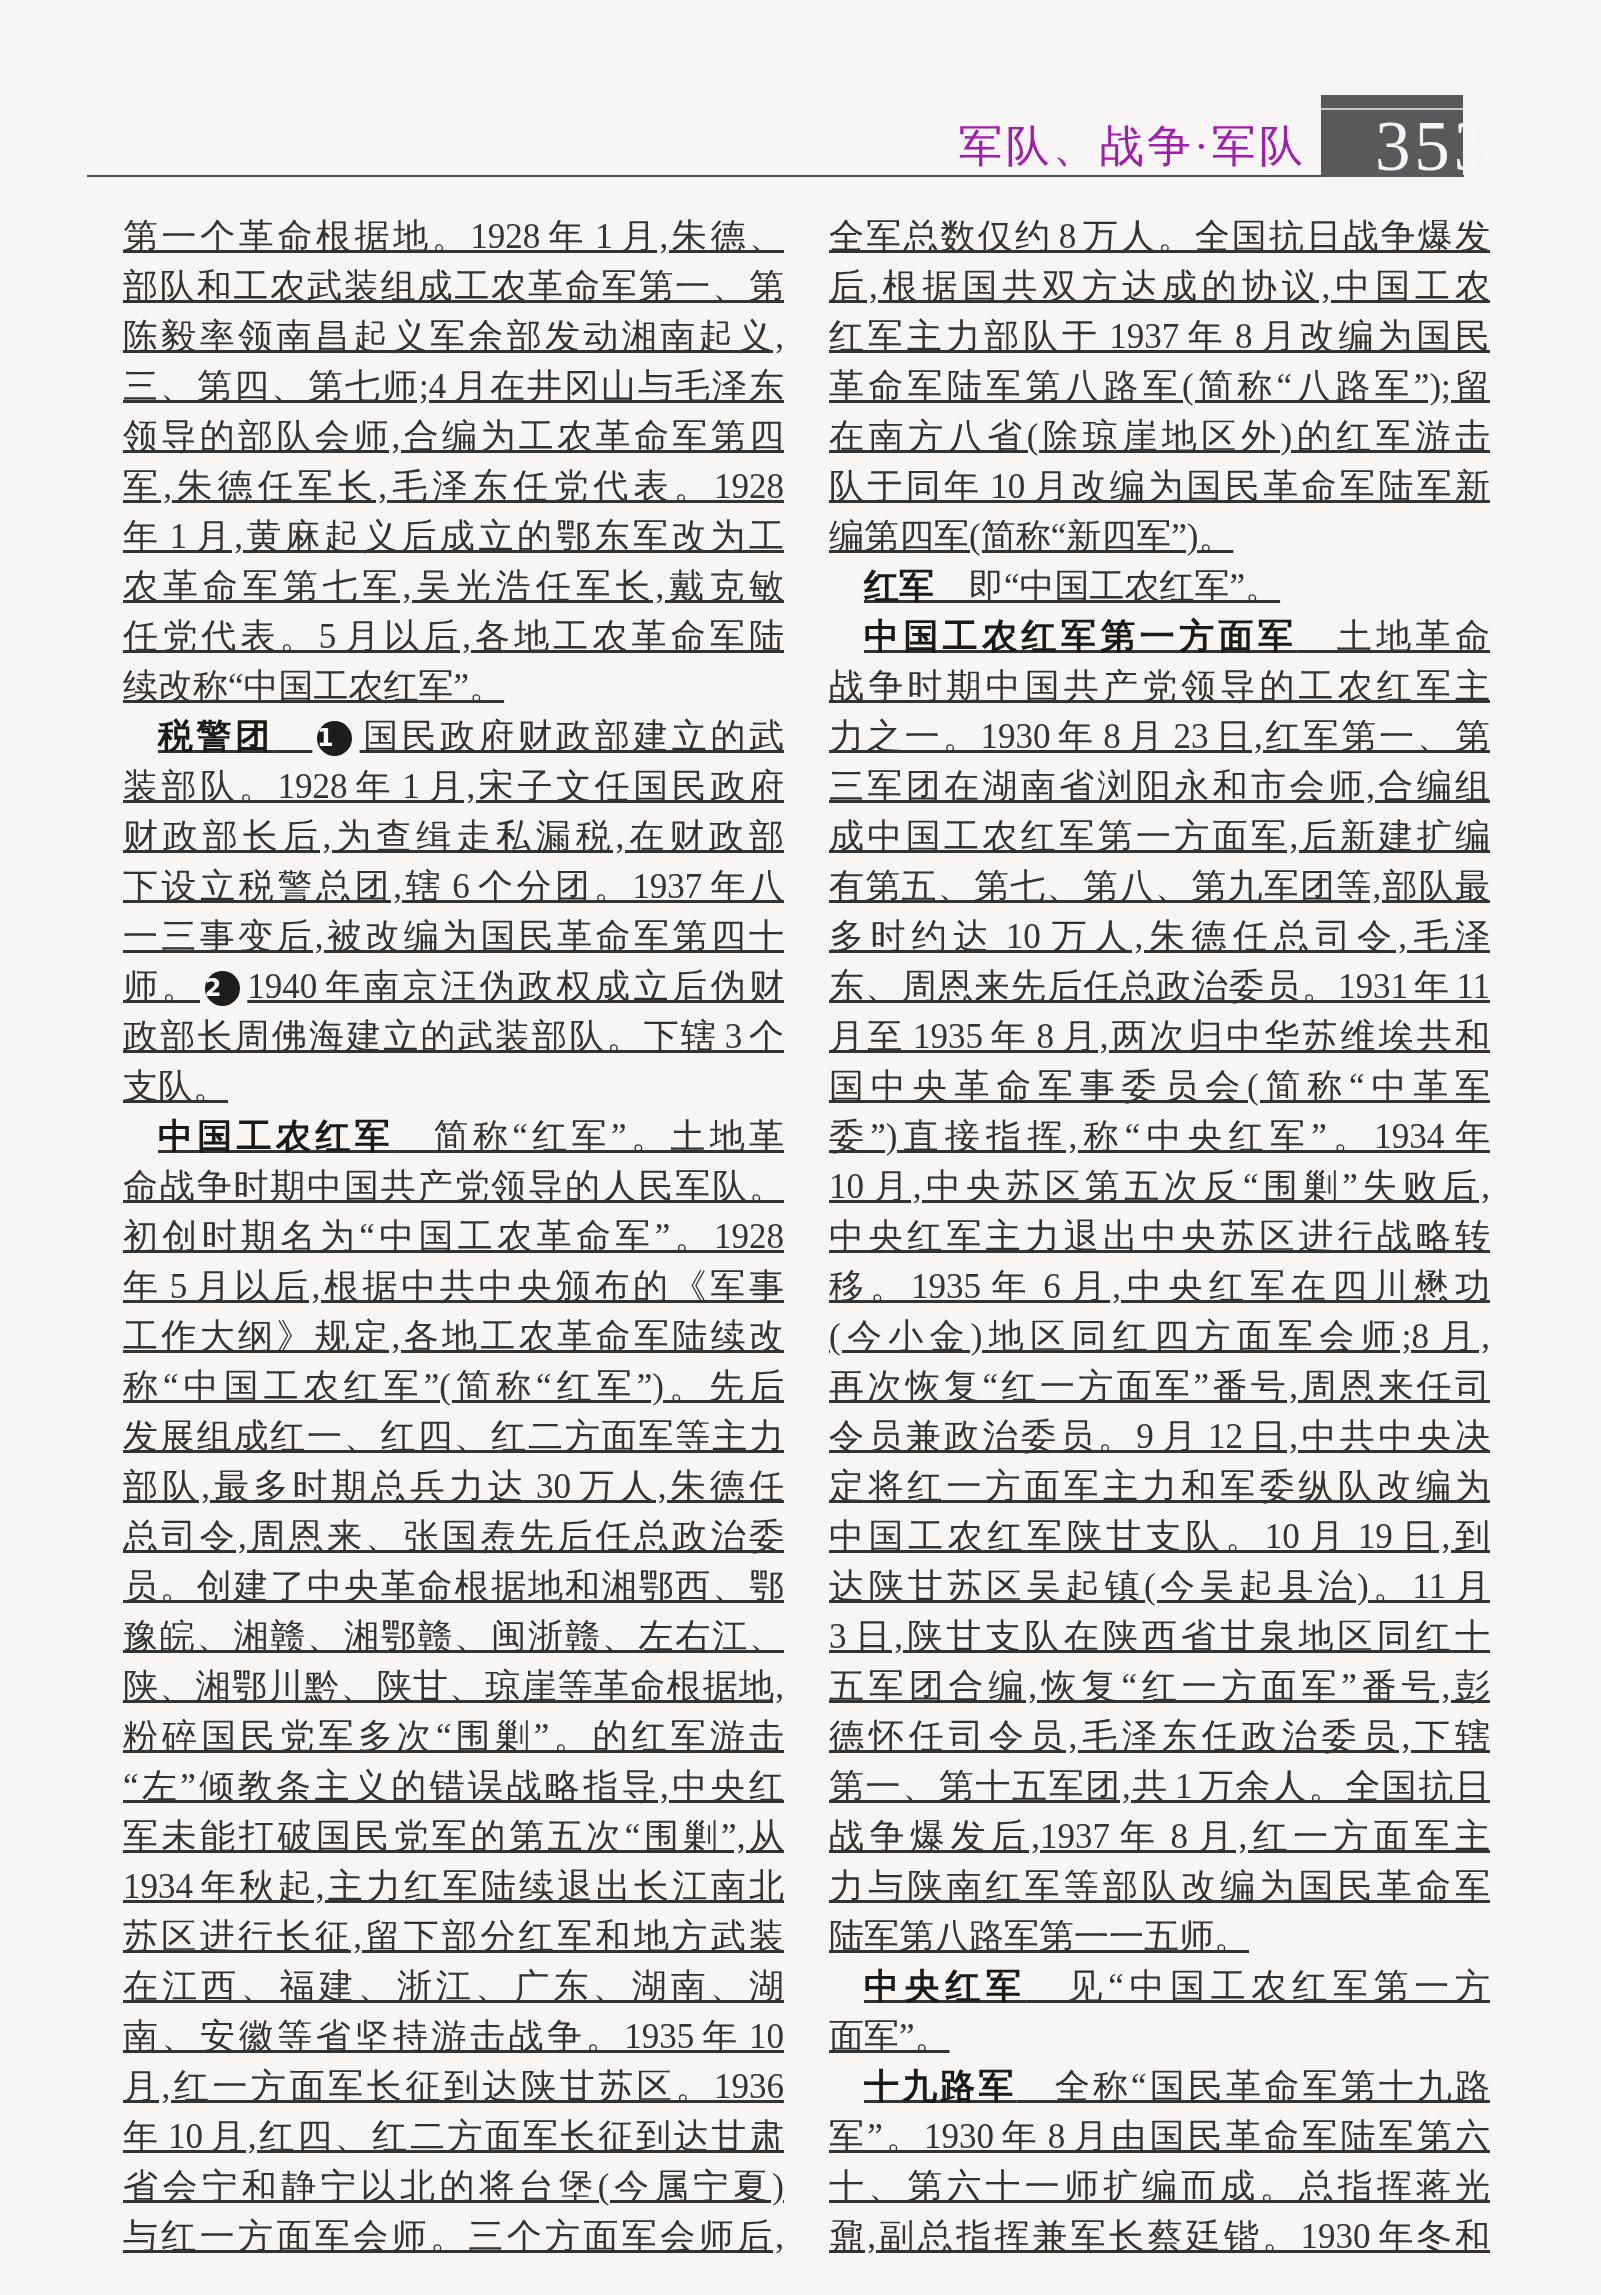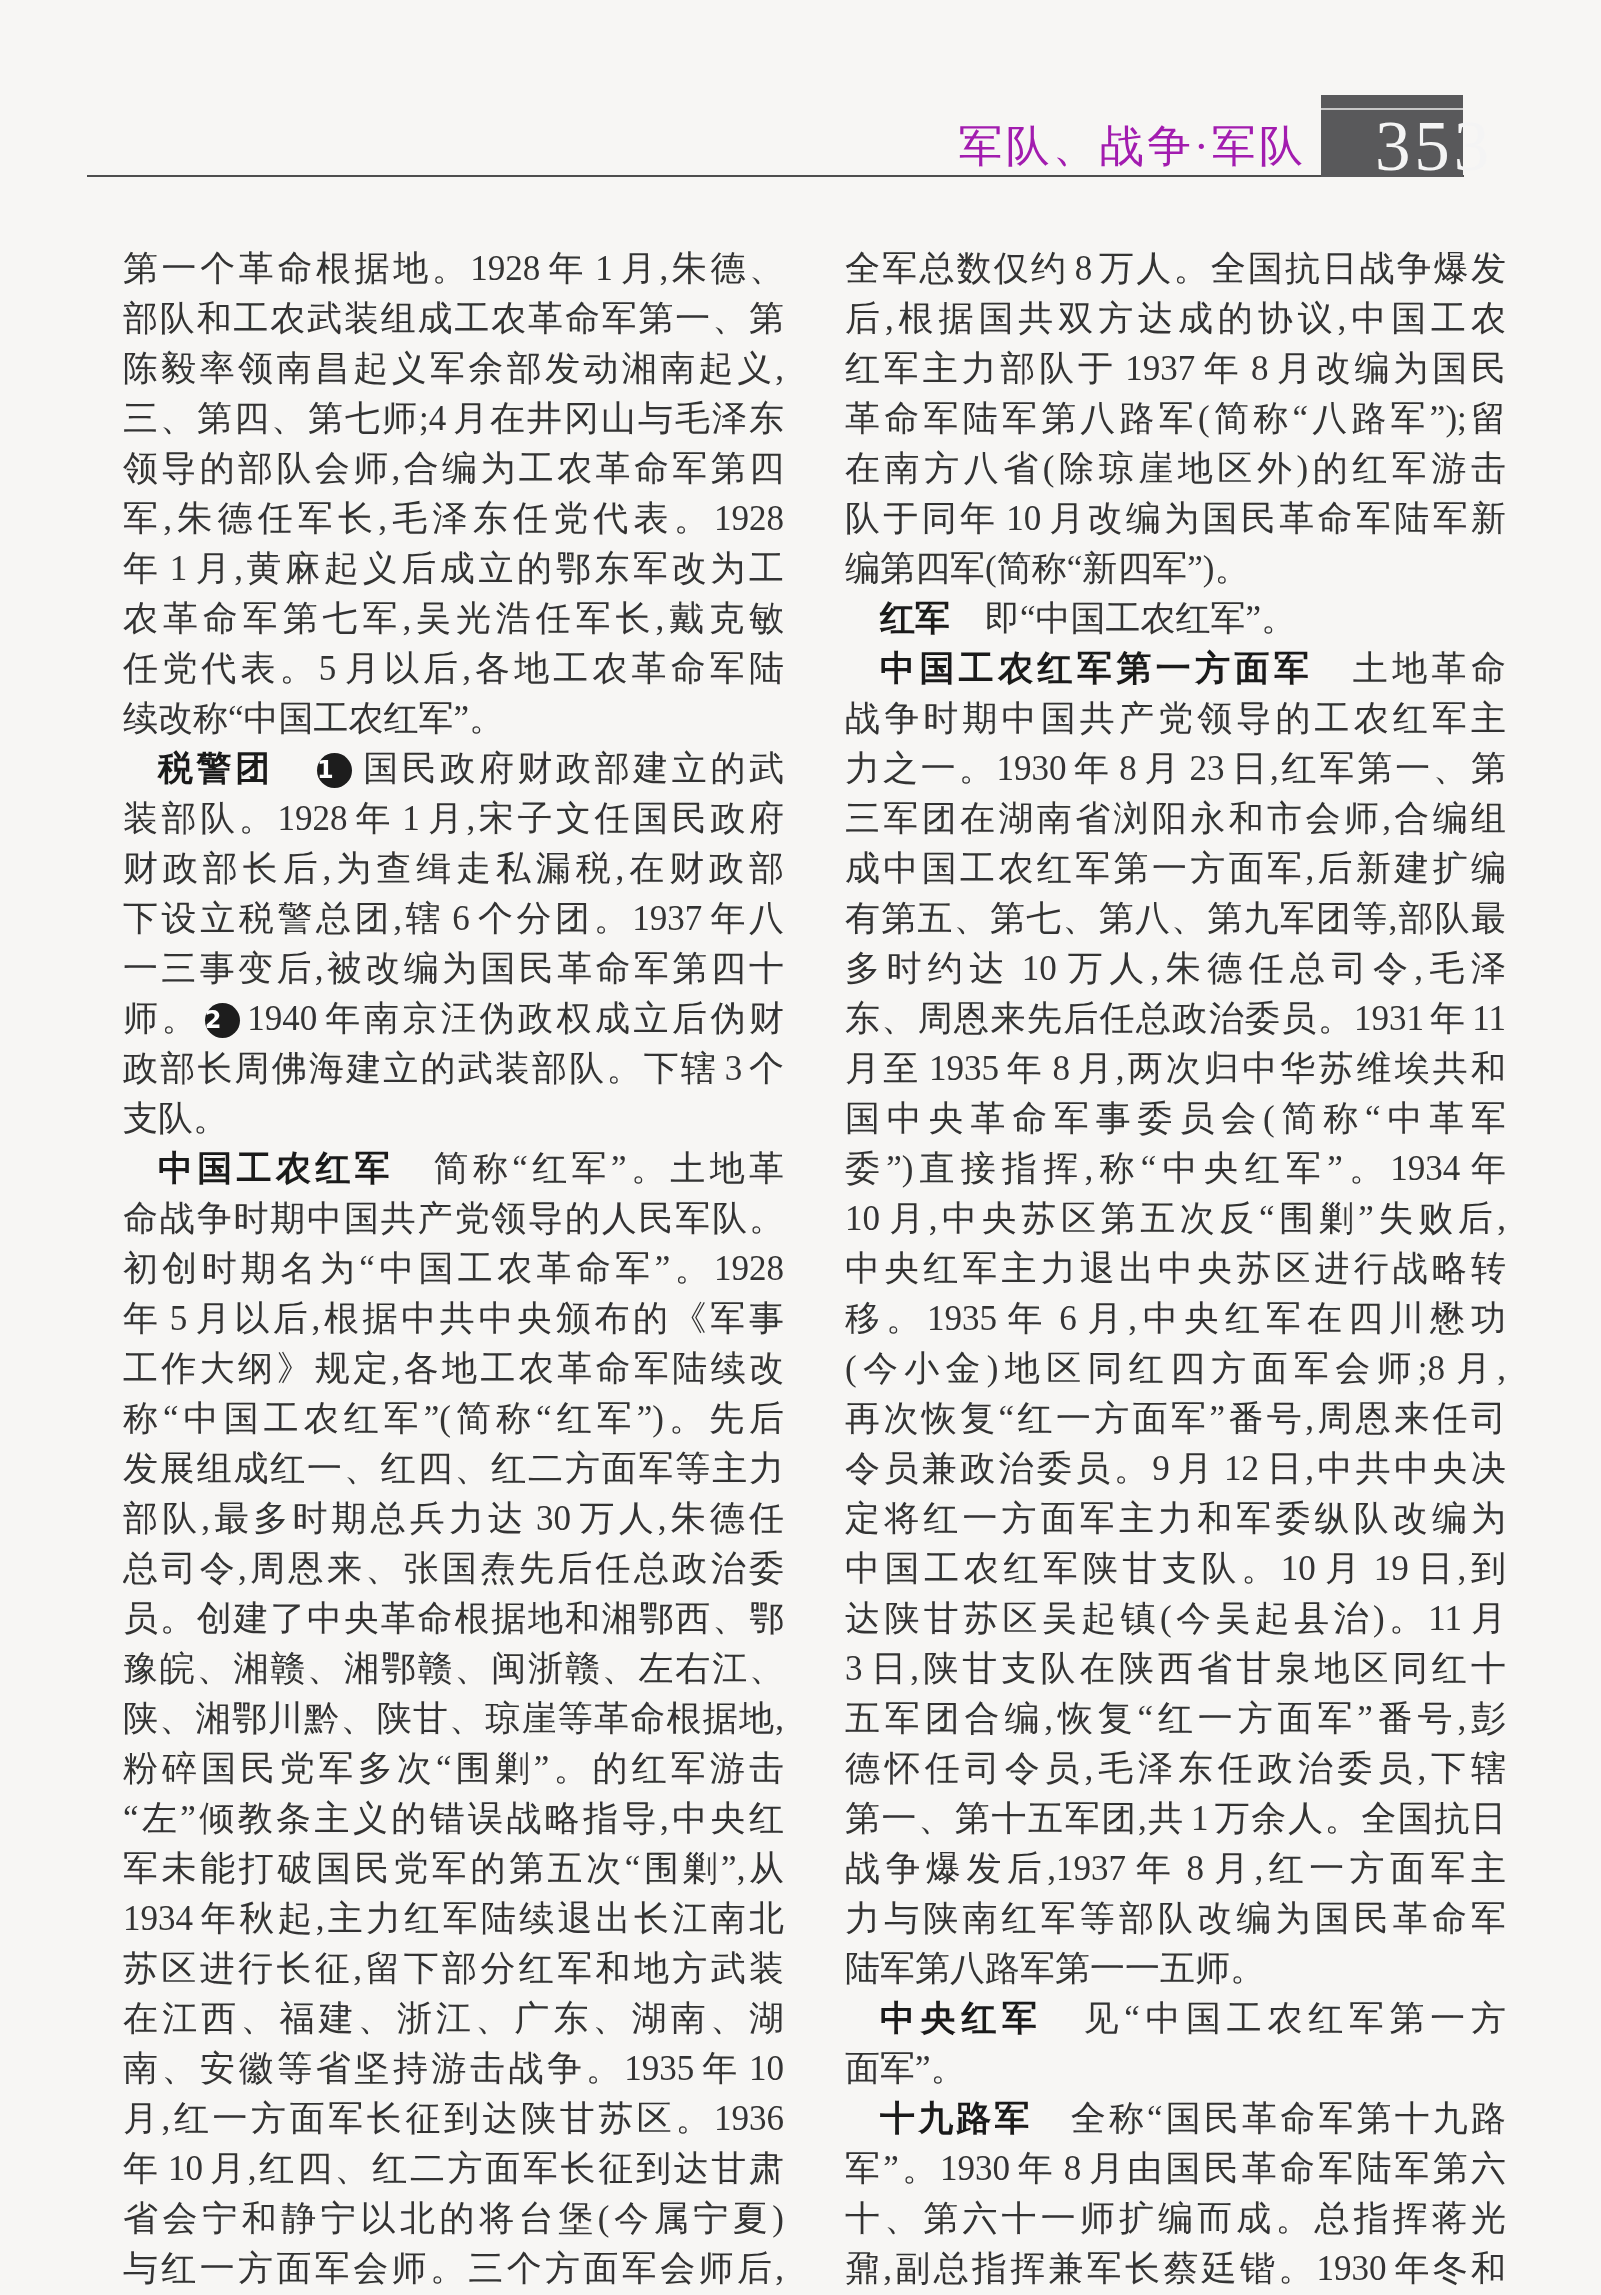--- a/index.html
+++ b/index.html
@@ -31,26 +31,26 @@
   .pagenum-line{
     position:absolute;left:0;top:13px;width:100%;height:2.3px;
     background:var(--box_line);opacity:.85;
   }
   .pagenum{
     position:absolute;left:0;bottom:-4.6px;width:100%;text-align:center;
     font-size:71px;line-height:71px;color:var(--box_text);letter-spacing:3.8px;padding-left:42px;
   }
   
   .col{
-    position:absolute;top:244px;width:661px;
+    position:absolute;top:212px;width:661px;
     font-size:35px;color:var(--ink);
-    text-align:justify;word-spacing:-0.12em;
+    text-align:justify;word-spacing:-0.12em;text-decoration:underline;
   }
   .col-left{left:123px;}
-  .col-right{left:829px;margin-left:16px;}
+  .col-right{left:829px;}
   .line{
     height:50px;line-height:50px;overflow:hidden;
     text-align:justify;text-align-last:justify;
   }
   .line.indent{text-indent:1em;}
   .line.para-end{text-align-last:left;}
   .headword{font-weight:700;color:var(--head_ink);}
   .circled{
     display:inline-block;width:35px;height:35px;border-radius:50%;
     background:#1d1d1d;color:#ffffff;text-align:center;

